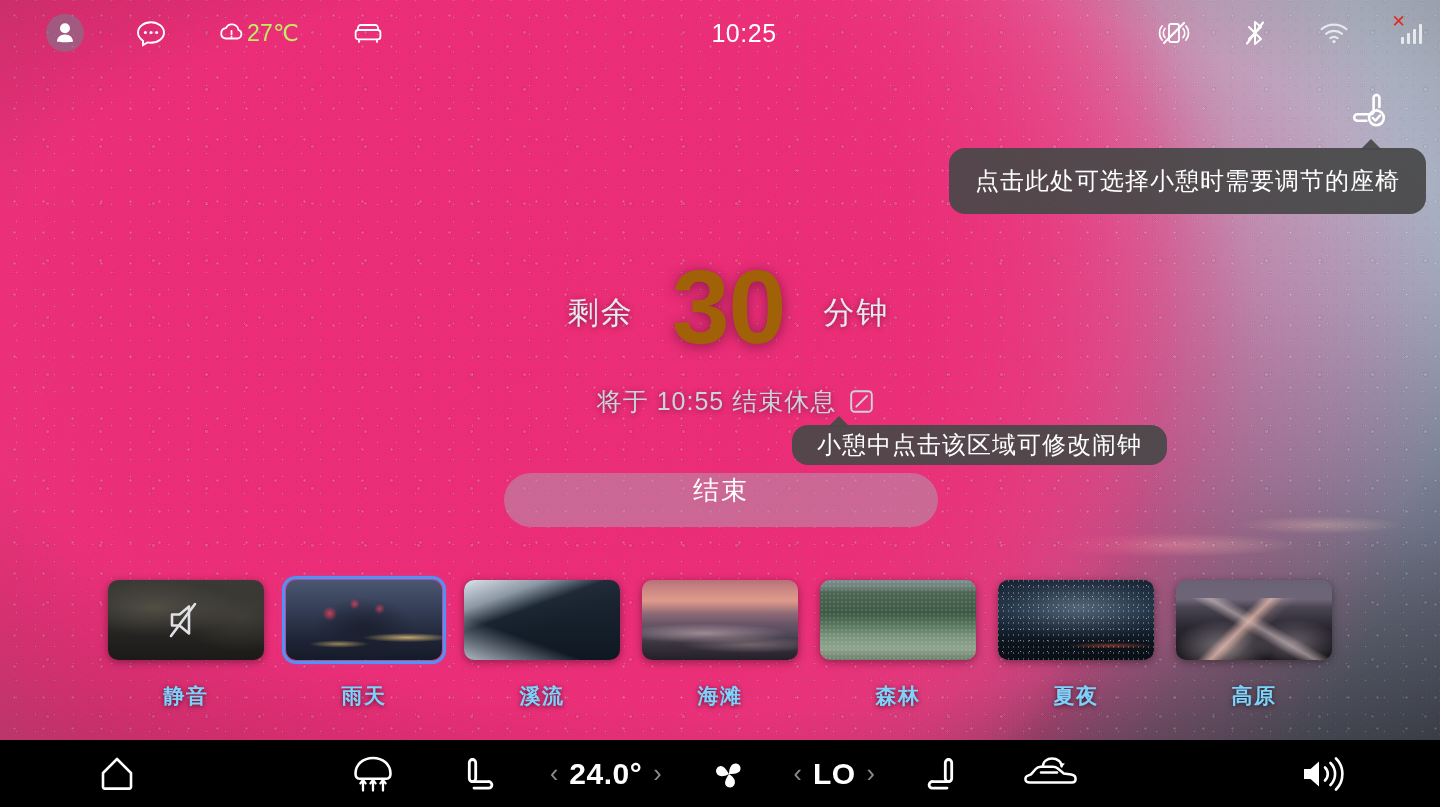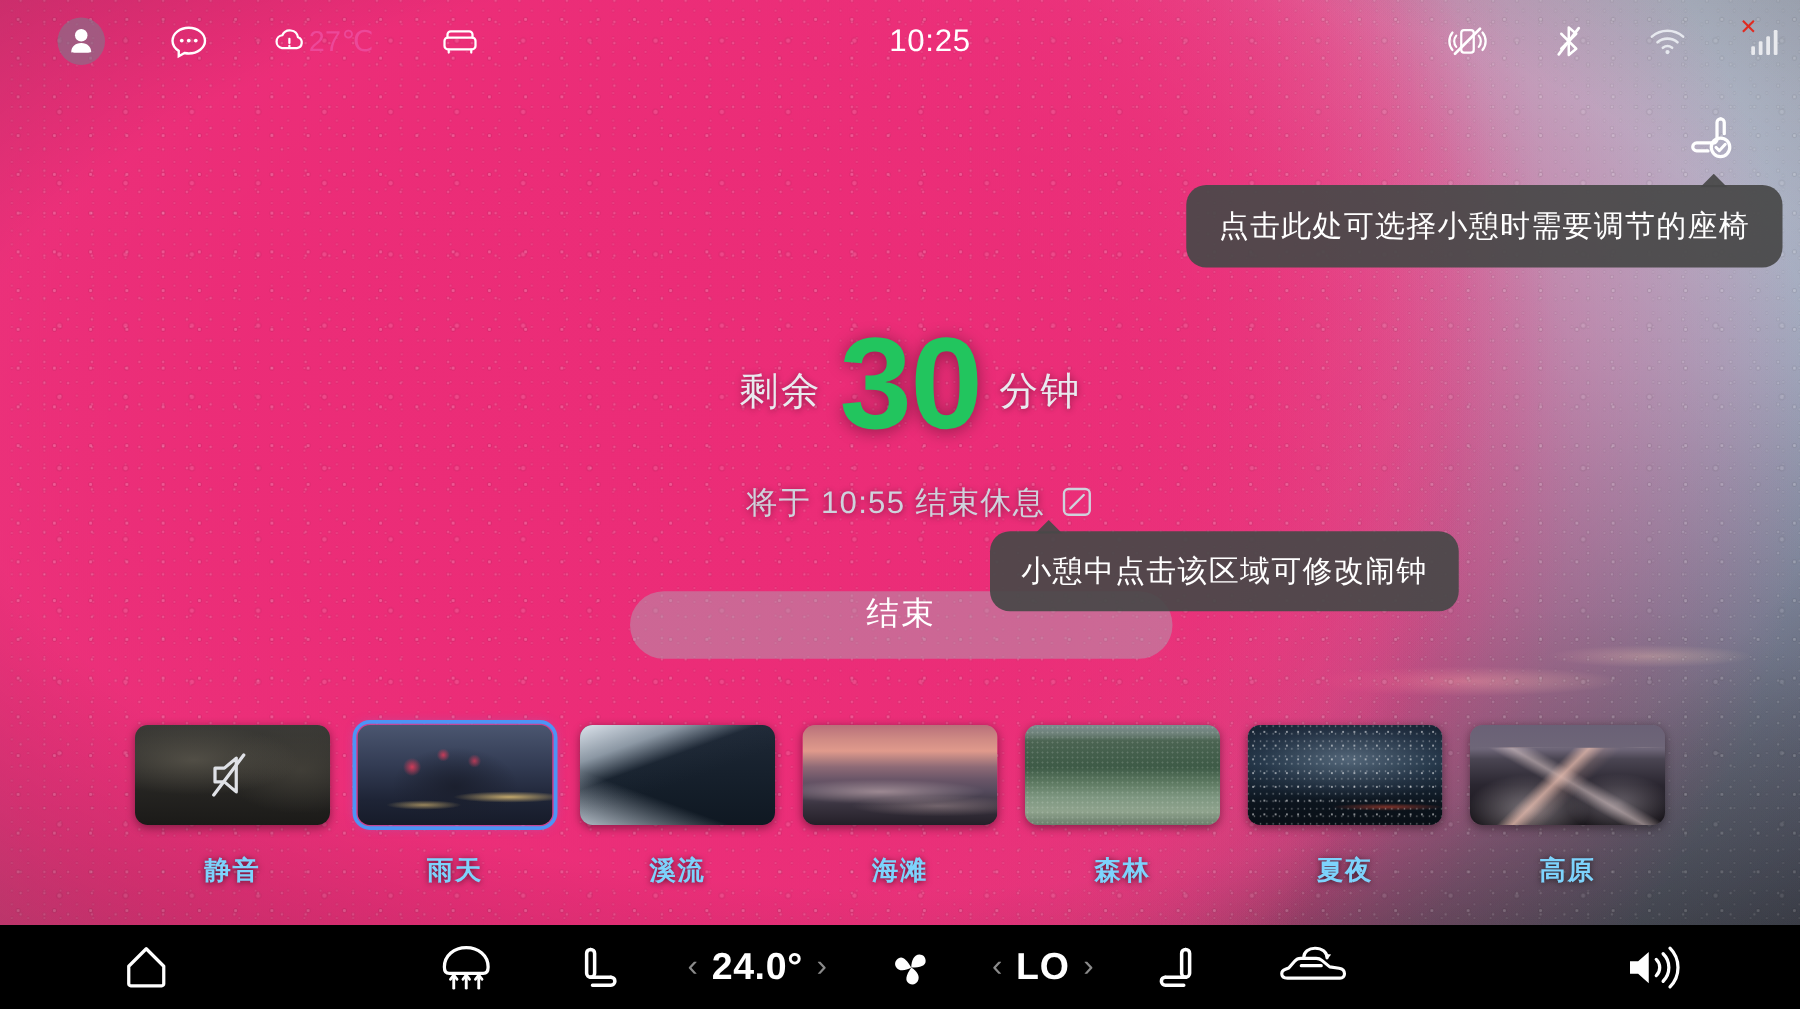--- a/index.html
+++ b/index.html
@@ -84,21 +84,21 @@
   .sb-left { position: absolute; left: 0; top: 0; height: 66px; display: flex; align-items: center; }
   .sb-right { position: absolute; right: 18px; top: 0; height: 66px; display: flex; align-items: center; }
   .sb-item { display: flex; align-items: center; justify-content: center; color: #fff; }
   #avatar {
     width: 38px; height: 38px; border-radius: 50%;
     background: rgba(120,126,142,0.55);
     display: flex; align-items: center; justify-content: center;
     margin-left: 46px;
   }
   #chat-ic { margin-left: 52px; }
-  #weather-group { margin-left: 52px; display: flex; align-items: center; gap: 2px; color: #ec4899; }
+  #weather-group { margin-left: 52px; display: flex; align-items: center; gap: 2px; color: #bef264; }
   #weather-temp { font-size: 23px; letter-spacing: 0.2px; }
   #sofa-ic { margin-left: 54px; }
   #clock {
     position: absolute; left: 0; right: 0; top: 0; height: 66px;
     display: flex; align-items: center; justify-content: center;
     color: #fff; font-size: 25px; letter-spacing: 0.5px; padding-left: 48px;
   }
   .sb-right .sb-item + .sb-item { margin-left: 52px; }
   #signal-wrap { position: relative; display: flex; align-items: flex-end; gap: 2.5px; height: 22px; }
   #signal-wrap i { display: block; width: 3.5px; background: #e9eaee; border-radius: 1px; }
@@ -130,29 +130,29 @@
     background: rgba(72,72,72,0.93);
     clip-path: polygon(50% 0, 100% 100%, 0 100%);
   }
 
   
   #nap {
     position: absolute; left: 0; right: 0; top: 255px; z-index: 20;
     text-align: center;
   }
   #nap-row {
-    display: flex; align-items: center; justify-content: center; gap: 14px; margin-left: 17px;
+    display: flex; align-items: center; justify-content: center; gap: 38px; margin-left: 17px;
   }
   .nap-side {
     color: #e9eaef; font-size: 31px; letter-spacing: 2px;
     text-shadow: 0 1px 6px rgba(0,0,0,0.45);
     padding-top: 12px;
   }
   #nap-number {
-    font-size: 104px; font-weight: bold; color: #22c55e;
+    font-size: 104px; font-weight: bold; color: #a16207;
     line-height: 1; letter-spacing: -1px;
     text-shadow: 0 2px 14px rgba(0,0,0,0.4);
   }
   #nap-sub {
     margin-top: 26px;
     display: flex; align-items: center; justify-content: center; gap: 12px;
     color: #cfd2dc; font-size: 25px; letter-spacing: 1px;
     text-shadow: 0 1px 6px rgba(0,0,0,0.45);
     padding-left: 32px;
   }
@@ -166,21 +166,21 @@
     display: flex; justify-content: center;
     color: #fff; font-size: 26px; letter-spacing: 2px;
     border: none;
   }
 
   
   #tooltip-alarm {
     position: absolute; left: 792px; top: 425px; z-index: 22;
     background: rgba(72,72,72,0.93);
     border-radius: 16px;
-    padding: 16px 25px;
+    padding: 4px 25px;
     color: #fff; font-size: 24px; letter-spacing: 1px; white-space: nowrap;
   }
   #tooltip-alarm .arrow {
     position: absolute; top: -9px; left: 36px;
     width: 22px; height: 11px;
     background: rgba(72,72,72,0.93);
     clip-path: polygon(50% 0, 100% 100%, 0 100%);
   }
 
   

